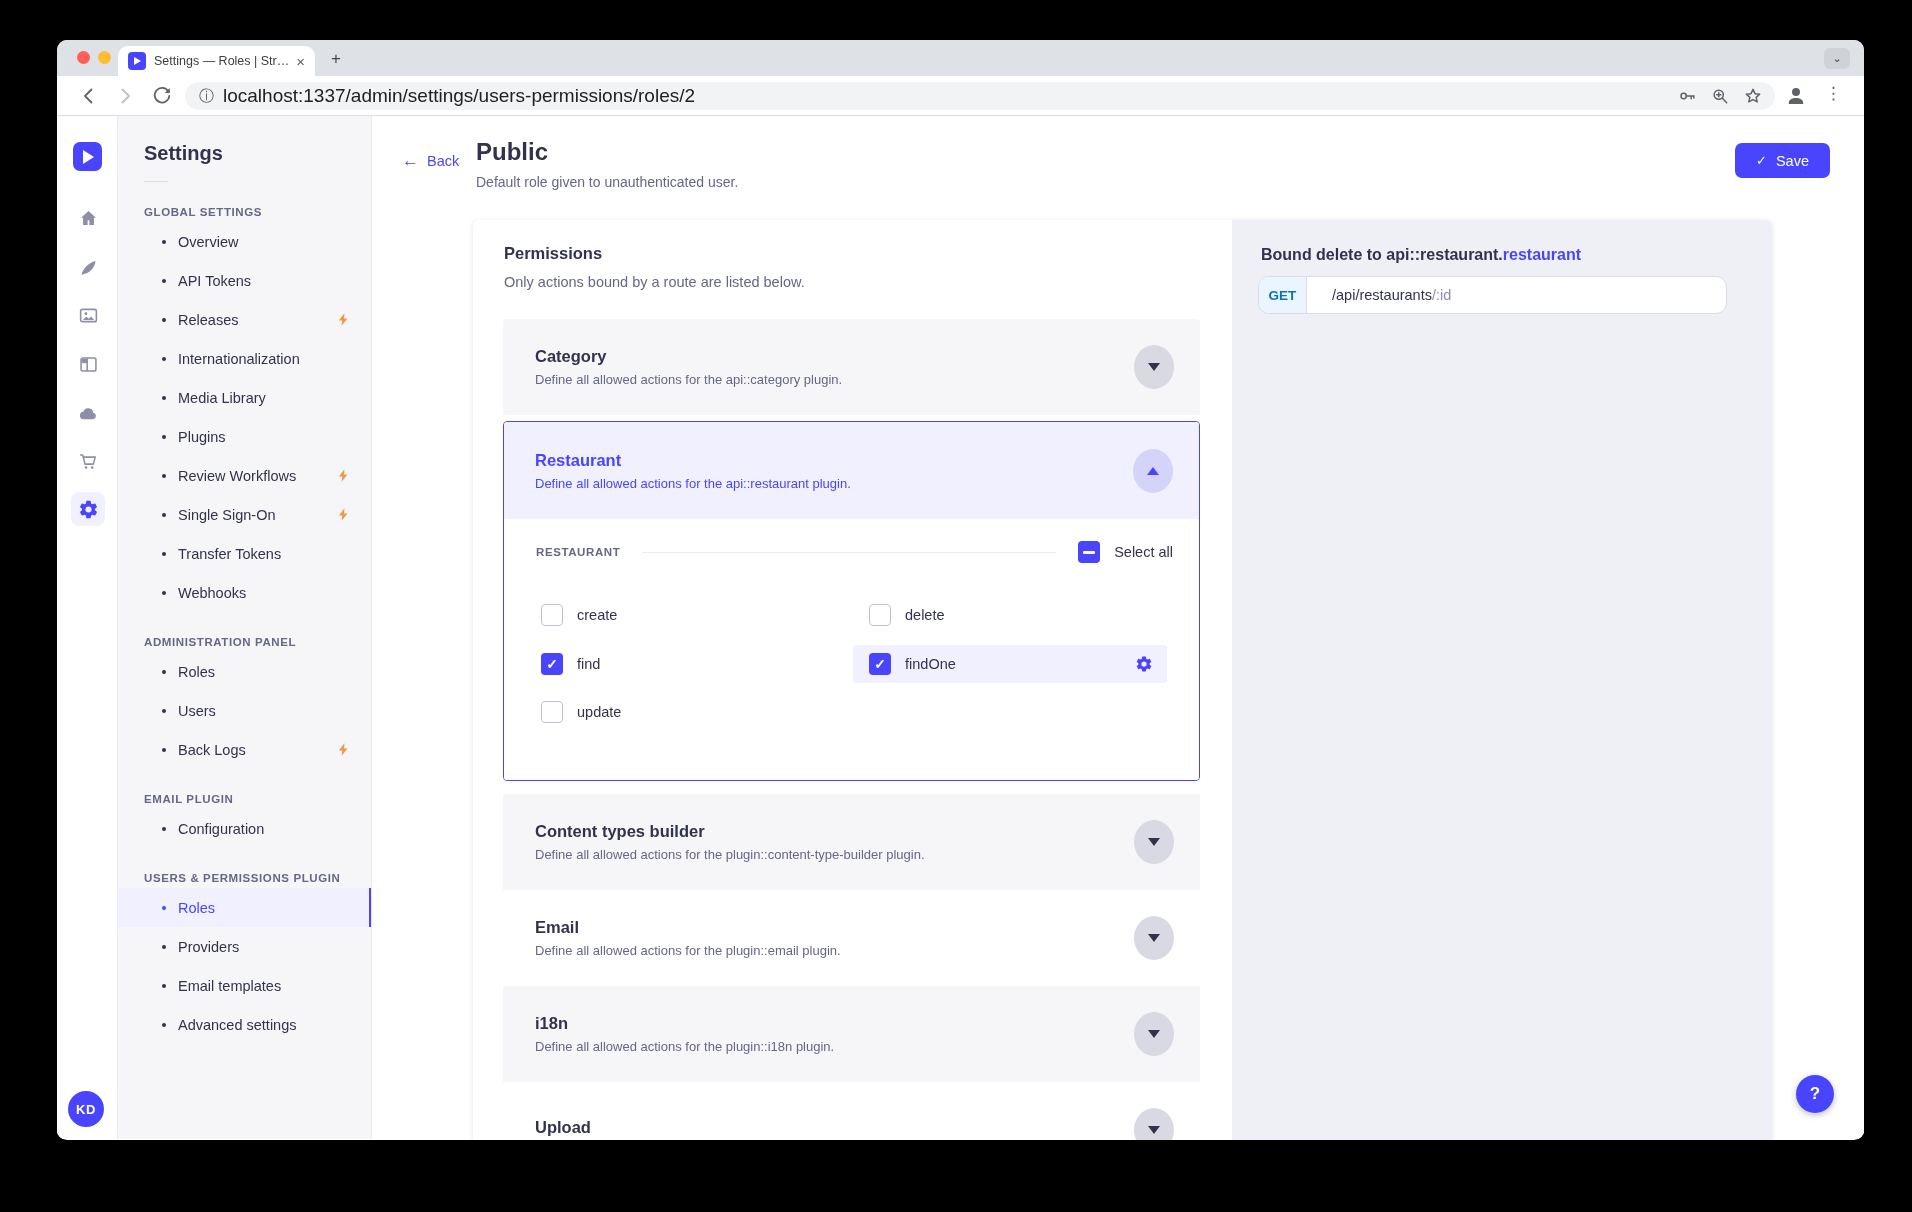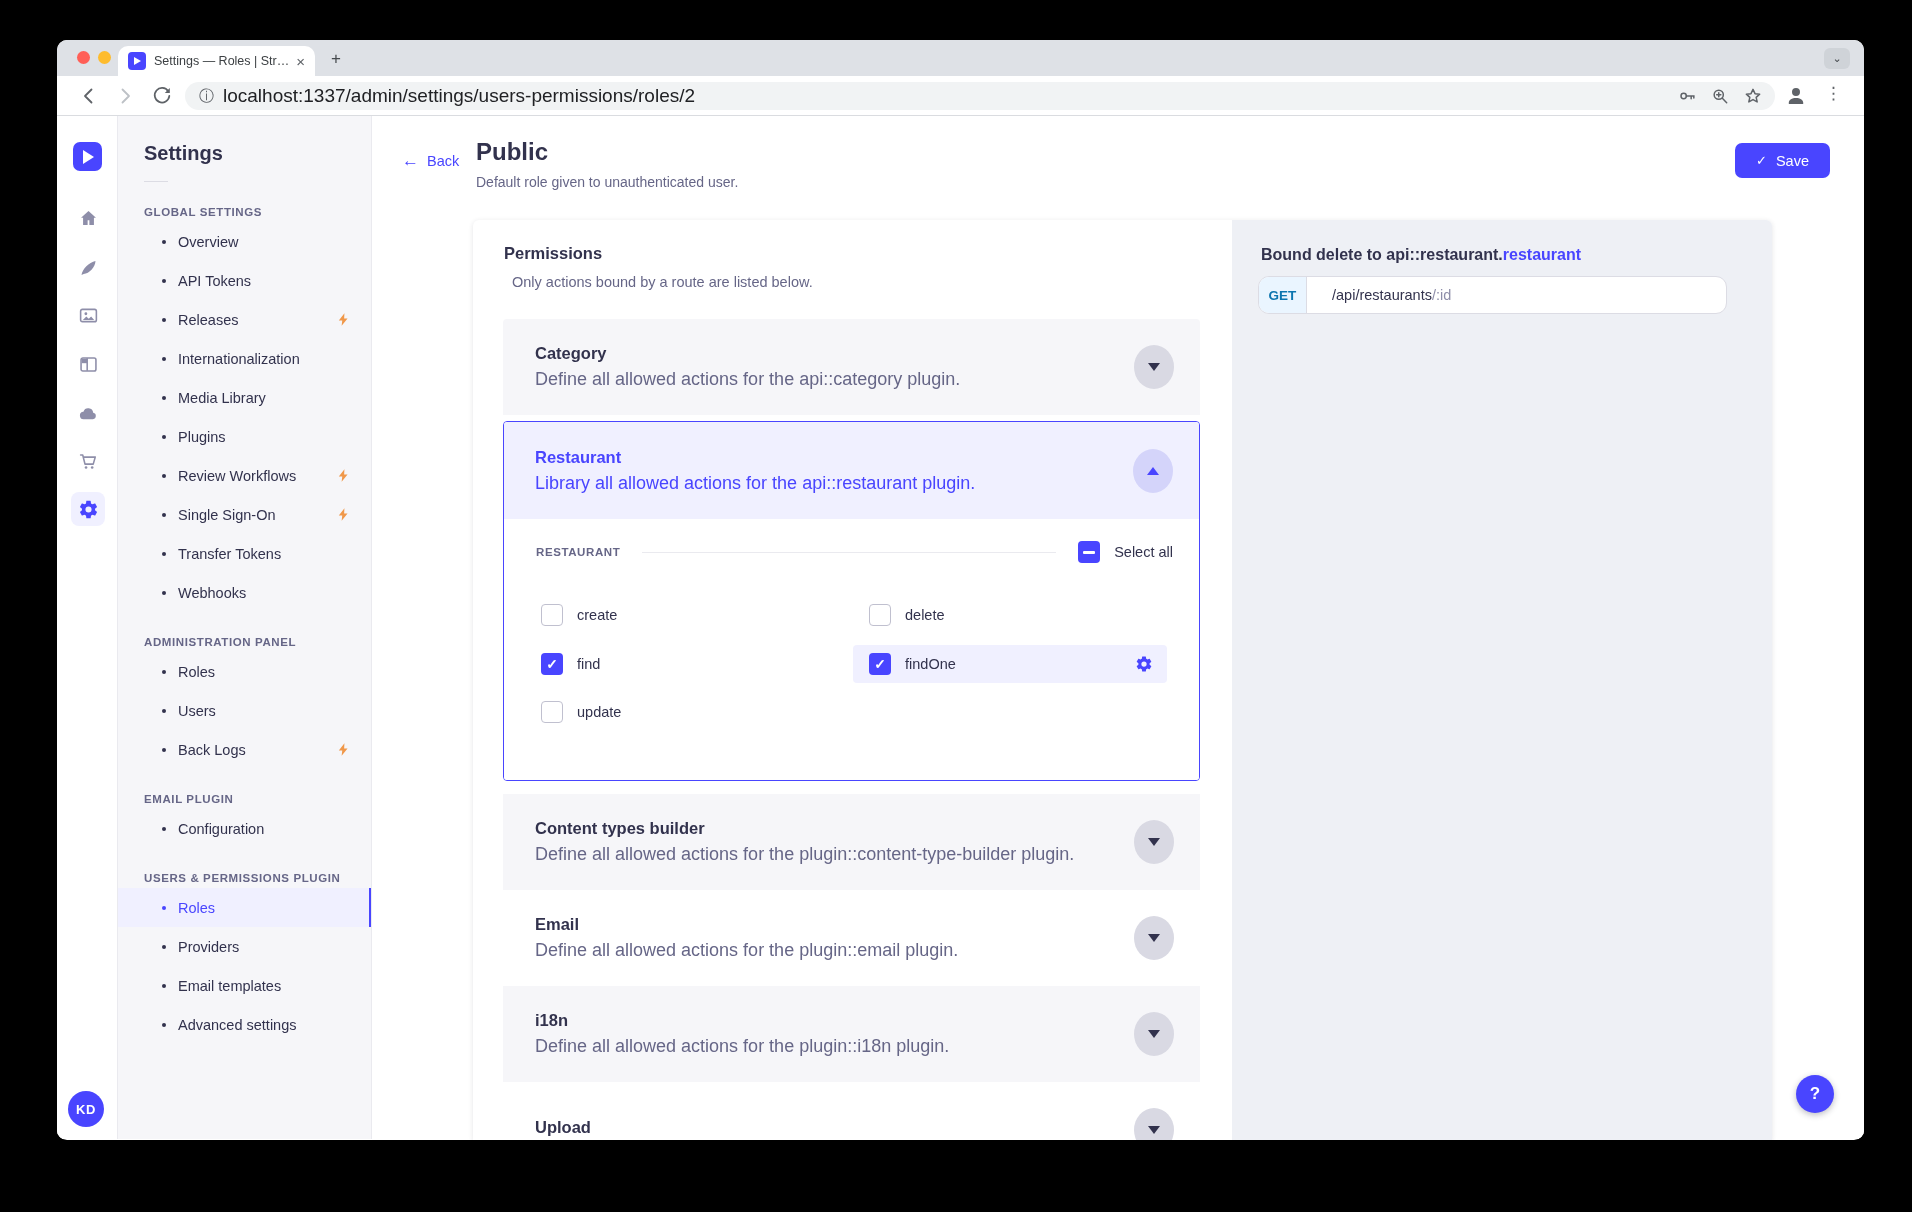--- a/index.html
+++ b/index.html
@@ -76,29 +76,29 @@
   .page-sub { position:absolute; left:104px; top:58px; font-size:14px; color:#666687; }
   .save-btn { position:absolute; right:34px; top:27px; width:95px; height:35px; background:#4945ff;
               border:none; border-radius:7px; color:#fff; font-size:14.5px; display:flex; gap:9px;
               align-items:center; justify-content:center; font-family:inherit; }
   .save-check { font-size:13px; }
 
   .card { position:absolute; left:101px; top:104px; width:1299px; height:920px; background:#fff;
           border-radius:6px 6px 0 0; box-shadow:0 1px 5px rgba(33,33,52,.12); display:flex; overflow:hidden; }
   .perm-panel { width:759px; position:relative; flex:0 0 auto; }
   .perm-title { position:absolute; left:31px; top:24px; font-size:16.5px; font-weight:bold; color:#32324d; }
-  .perm-sub { position:absolute; left:31px; top:54px; font-size:14.5px; color:#666687;margin-left:8px; }
+  .perm-sub { position:absolute; left:31px; top:54px; font-size:14.5px; color:#666687; }
   .acc-list { position:absolute; left:30px; top:99px; width:697px; }
 
   .acc-row { height:96px; display:flex; align-items:center; justify-content:space-between;
              padding:0 26px 0 32px; }
   .acc-row.gray { background:#f6f6f9; }
   .acc-row.first { border-radius:4px 4px 0 0; }
   .acc-name { font-size:16.5px; font-weight:bold; color:#32324d; margin-bottom:6px; }
-  .acc-desc { font-size:18px; color:#666687; }
+  .acc-desc { font-size:13px; color:#666687; }
   .chev-btn { width:40px; height:44px; border-radius:50%; background:#d9d9e3; display:flex;
               align-items:center; justify-content:center; flex:0 0 auto; }
   .tri-down { border-left:6px solid transparent; border-right:6px solid transparent;
               border-top:8px solid #32324d; }
   .tri-up { border-left:6px solid transparent; border-right:6px solid transparent;
             border-bottom:8px solid #4945ff; }
 
   .acc-expanded { margin-top:6px; margin-bottom:13px; border:1px solid #4945ff; border-radius:4px;
                   height:360px; overflow:hidden; }
   .acc-exp-head { height:97px; background:#f0f0ff; display:flex; align-items:center;
@@ -414,21 +414,21 @@
                 </div>
                 <span class="chev-btn">
                     <span class="tri-down"></span>
                   </span>
               </div>
 
               <div class="acc-expanded">
                 <div class="acc-exp-head">
                   <div>
                     <div class="acc-name">Restaurant</div>
-                    <div class="acc-desc">Library all allowed actions for the api::restaurant plugin.</div>
+                    <div class="acc-desc">Define all allowed actions for the api::restaurant plugin.</div>
                   </div>
                   <span class="chev-btn purple">
                       <span class="tri-up"></span>
                     </span>
                 </div>
                 <div class="acc-body">
                   <div class="subsec-row">
                     <span class="subsec-label">RESTAURANT</span>
                     <span class="subsec-line"></span>
                     <span class="cb checked">

